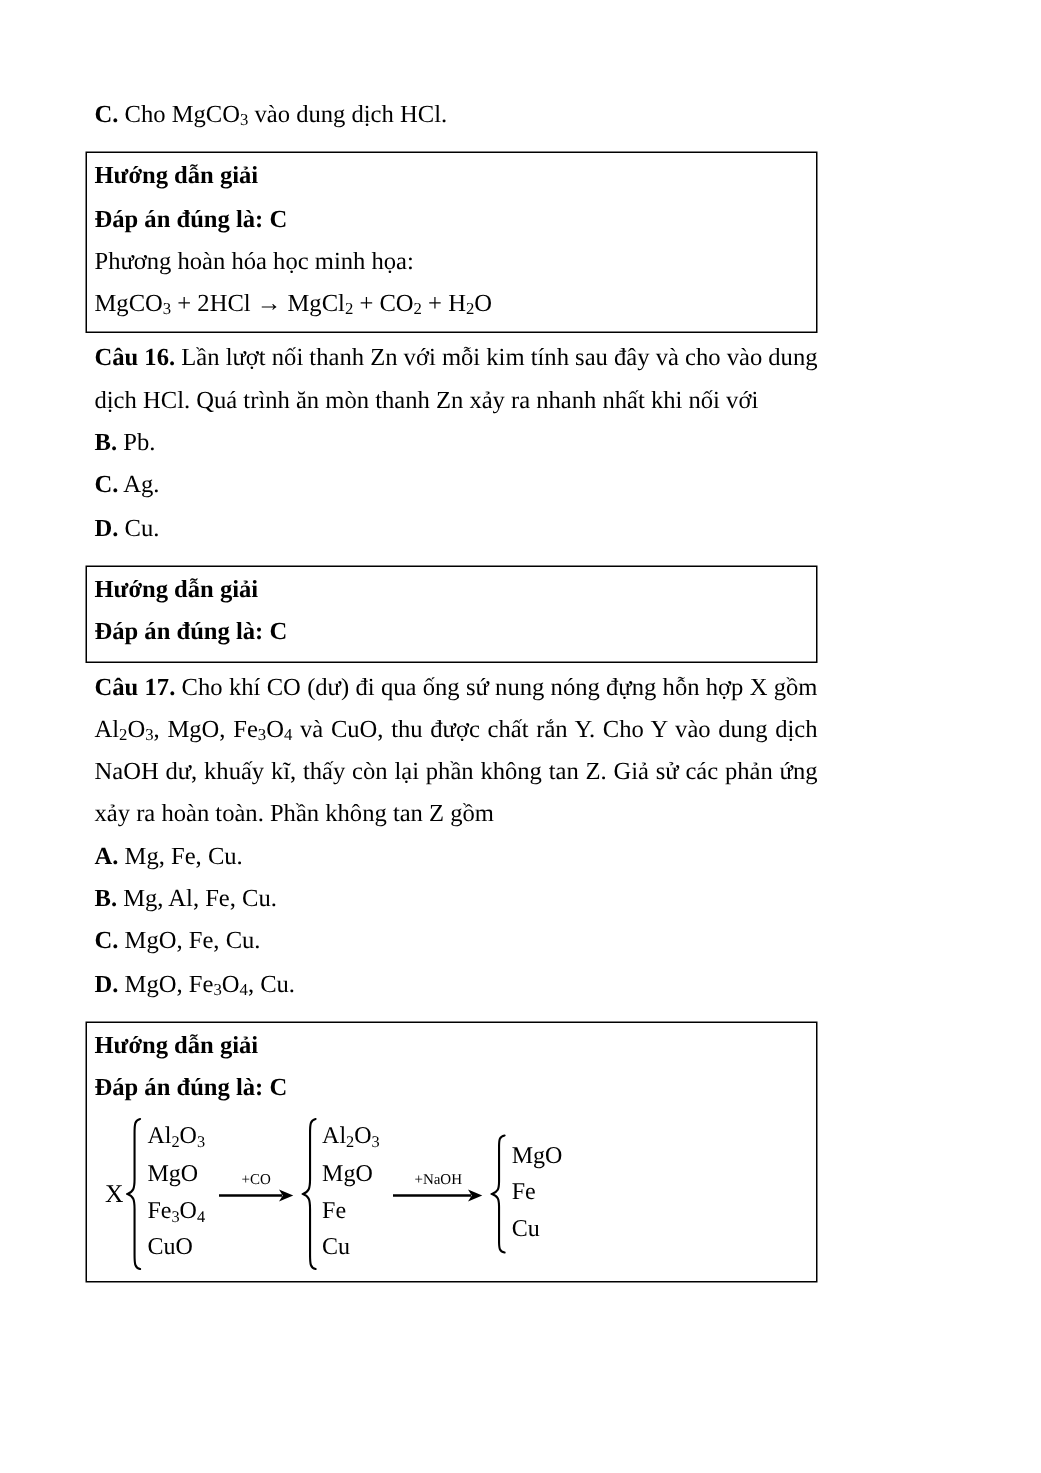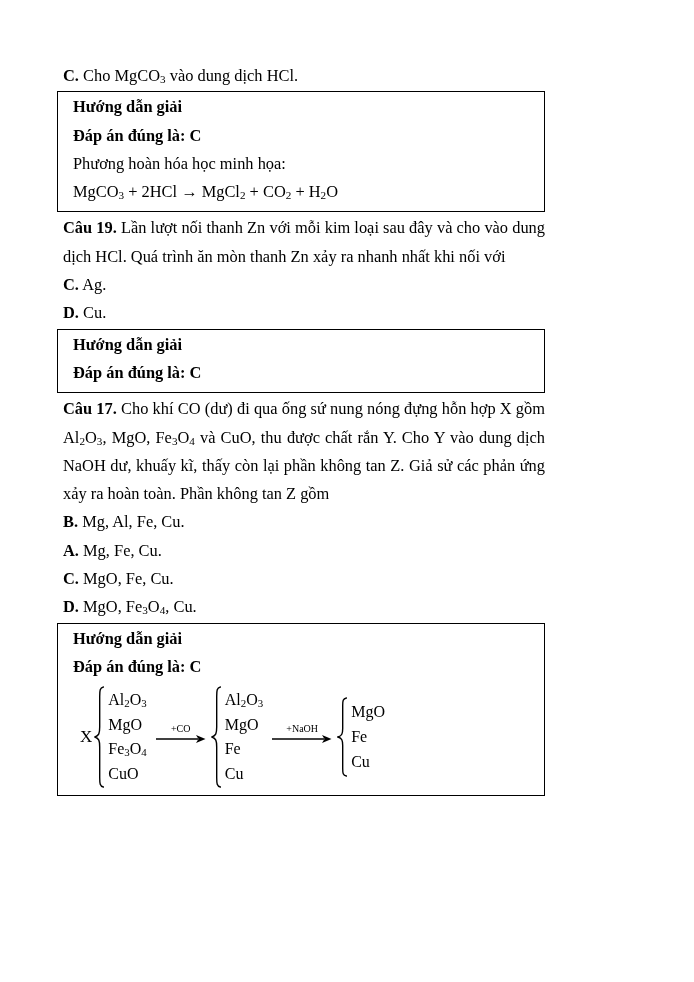--- a/index.html
+++ b/index.html
@@ -17,22 +17,22 @@
     line-height: 28.3px;
   }
   p { margin: 0; }
   .inset { margin-left: 6px; }
   .just { text-align: justify; }
   b, .bold { font-weight: bold; }
   sub { font-size: 0.68em; line-height: 0; vertical-align: -0.22em; }
 
   .solution-box {
     border: 1.5px solid #000;
-    padding: 1px 8px 5px 15px;
-    margin: 1px 0 2px 0;
+    padding: 1px 8px 5px 5px;
+    margin: 11px 0 2px 0;
   }
 
   
   .diagram {
     display: flex;
     align-items: center;
     margin: 5px 0 2px 7px;
     line-height: normal;
   }
   .dx { font-size: 17px; margin-right: 1px; }
@@ -53,32 +53,33 @@
 
   <p class="inset"><b>C.</b> <span>Cho MgCO<sub>3</sub> vào dung dịch HCl.</span></p>
 
   <div class="solution-box">
     <p class="bold">Hướng dẫn giải</p>
     <p class="bold">Đáp án đúng là: C</p>
     <p>Phương hoàn hóa học minh họa:</p>
     <p>MgCO<sub>3</sub> + 2HCl → MgCl<sub>2</sub> + CO<sub>2</sub> + H<sub>2</sub>O</p>
   </div>
 
-  <p class="inset just"><b>Câu 19.</b> <span>Lần lượt nối thanh Zn với mỗi kim loại sau đây và cho vào dung dịch HCl. Quá trình ăn mòn thanh Zn xảy ra nhanh nhất khi nối với</span></p>
+  <p class="inset just"><b>Câu 16.</b> <span>Lần lượt nối thanh Zn với mỗi kim tính sau đây và cho vào dung dịch HCl. Quá trình ăn mòn thanh Zn xảy ra nhanh nhất khi nối với</span></p>
+  <p class="inset"><b>B.</b> <span>Pb.</span></p>
   <p class="inset"><b>C.</b> <span>Ag.</span></p>
   <p class="inset"><b>D.</b> <span>Cu.</span></p>
 
   <div class="solution-box">
     <p class="bold">Hướng dẫn giải</p>
     <p class="bold">Đáp án đúng là: C</p>
   </div>
 
   <p class="inset just"><b>Câu 17.</b> <span>Cho khí CO (dư) đi qua ống sứ nung nóng đựng hỗn hợp X gồm Al<sub>2</sub>O<sub>3</sub>, MgO, Fe<sub>3</sub>O<sub>4</sub> và CuO, thu được chất rắn Y. Cho Y vào dung dịch NaOH dư, khuấy kĩ, thấy còn lại phần không tan Z. Giả sử các phản ứng xảy ra hoàn toàn. Phần không tan Z gồm</span></p>
+  <p class="inset"><b>A.</b> <span>Mg, Fe, Cu.</span></p>
   <p class="inset"><b>B.</b> <span>Mg, Al, Fe, Cu.</span></p>
-  <p class="inset"><b>A.</b> <span>Mg, Fe, Cu.</span></p>
   <p class="inset"><b>C.</b> <span>MgO, Fe, Cu.</span></p>
   <p class="inset"><b>D.</b> <span>MgO, Fe<sub>3</sub>O<sub>4</sub>, Cu.</span></p>
 
   <div class="solution-box">
     <p class="bold">Hướng dẫn giải</p>
     <p class="bold">Đáp án đúng là: C</p>
 
     <div class="diagram">
       <span class="dx">X</span>
 

